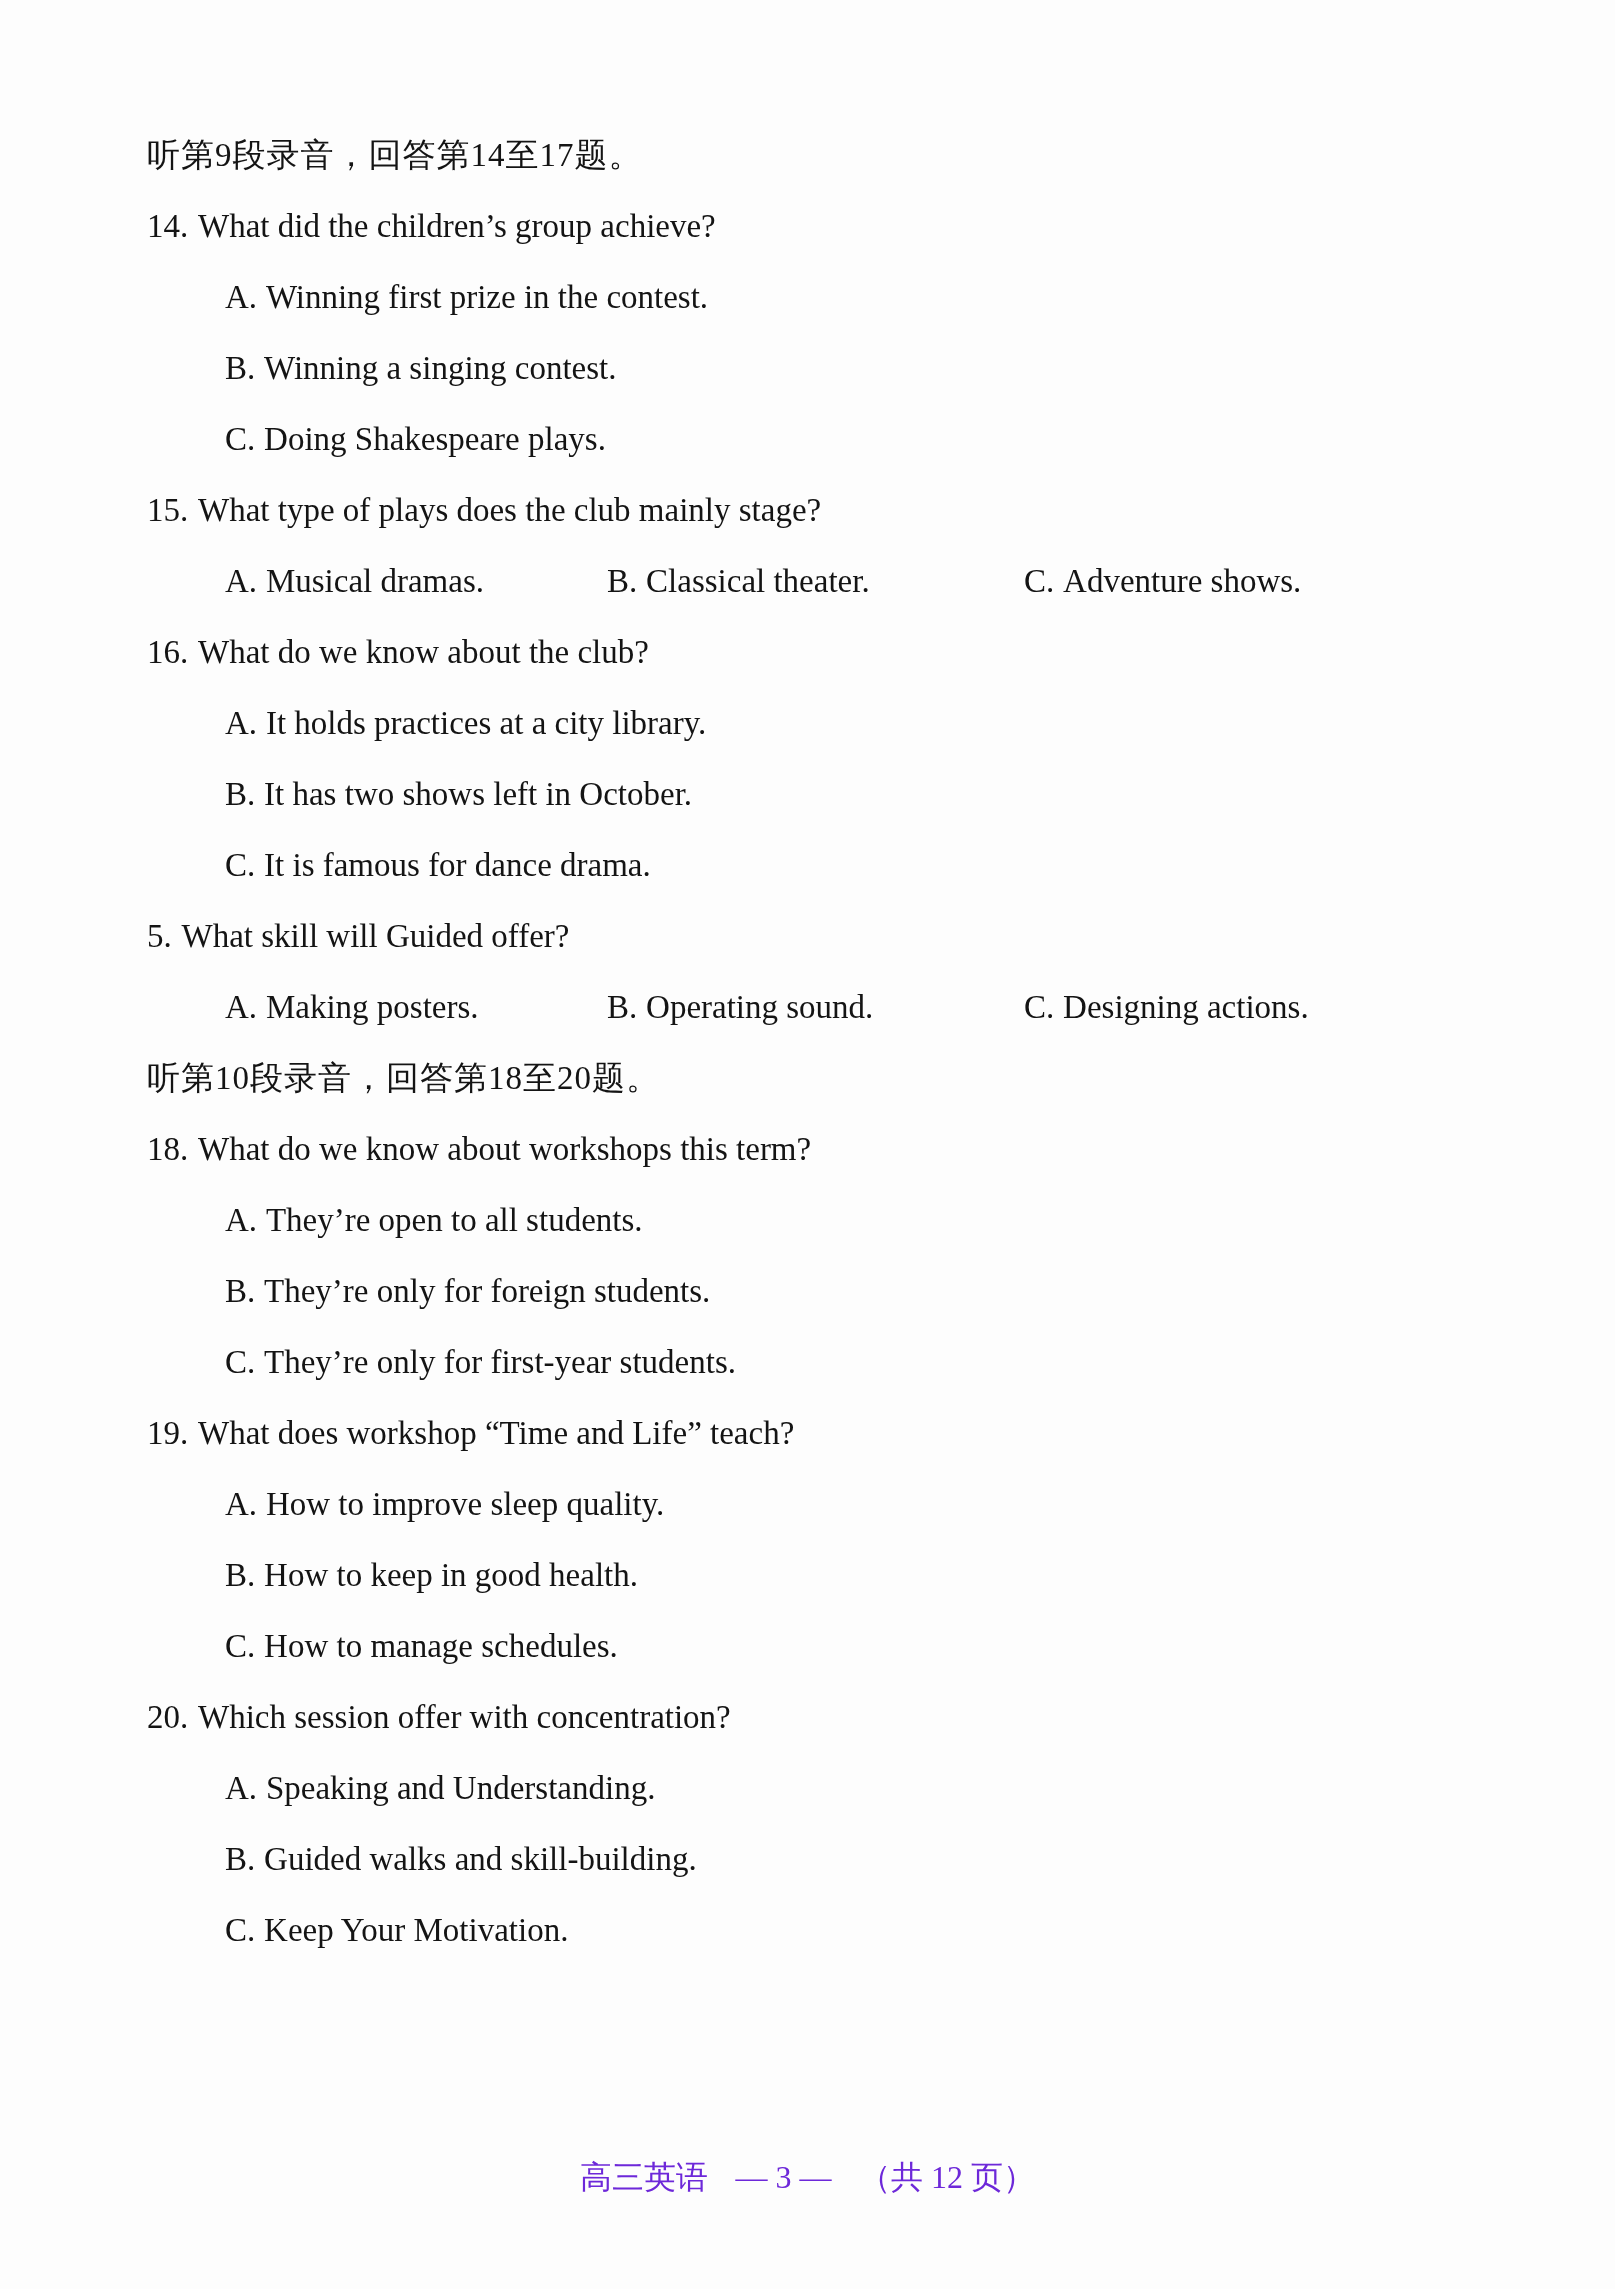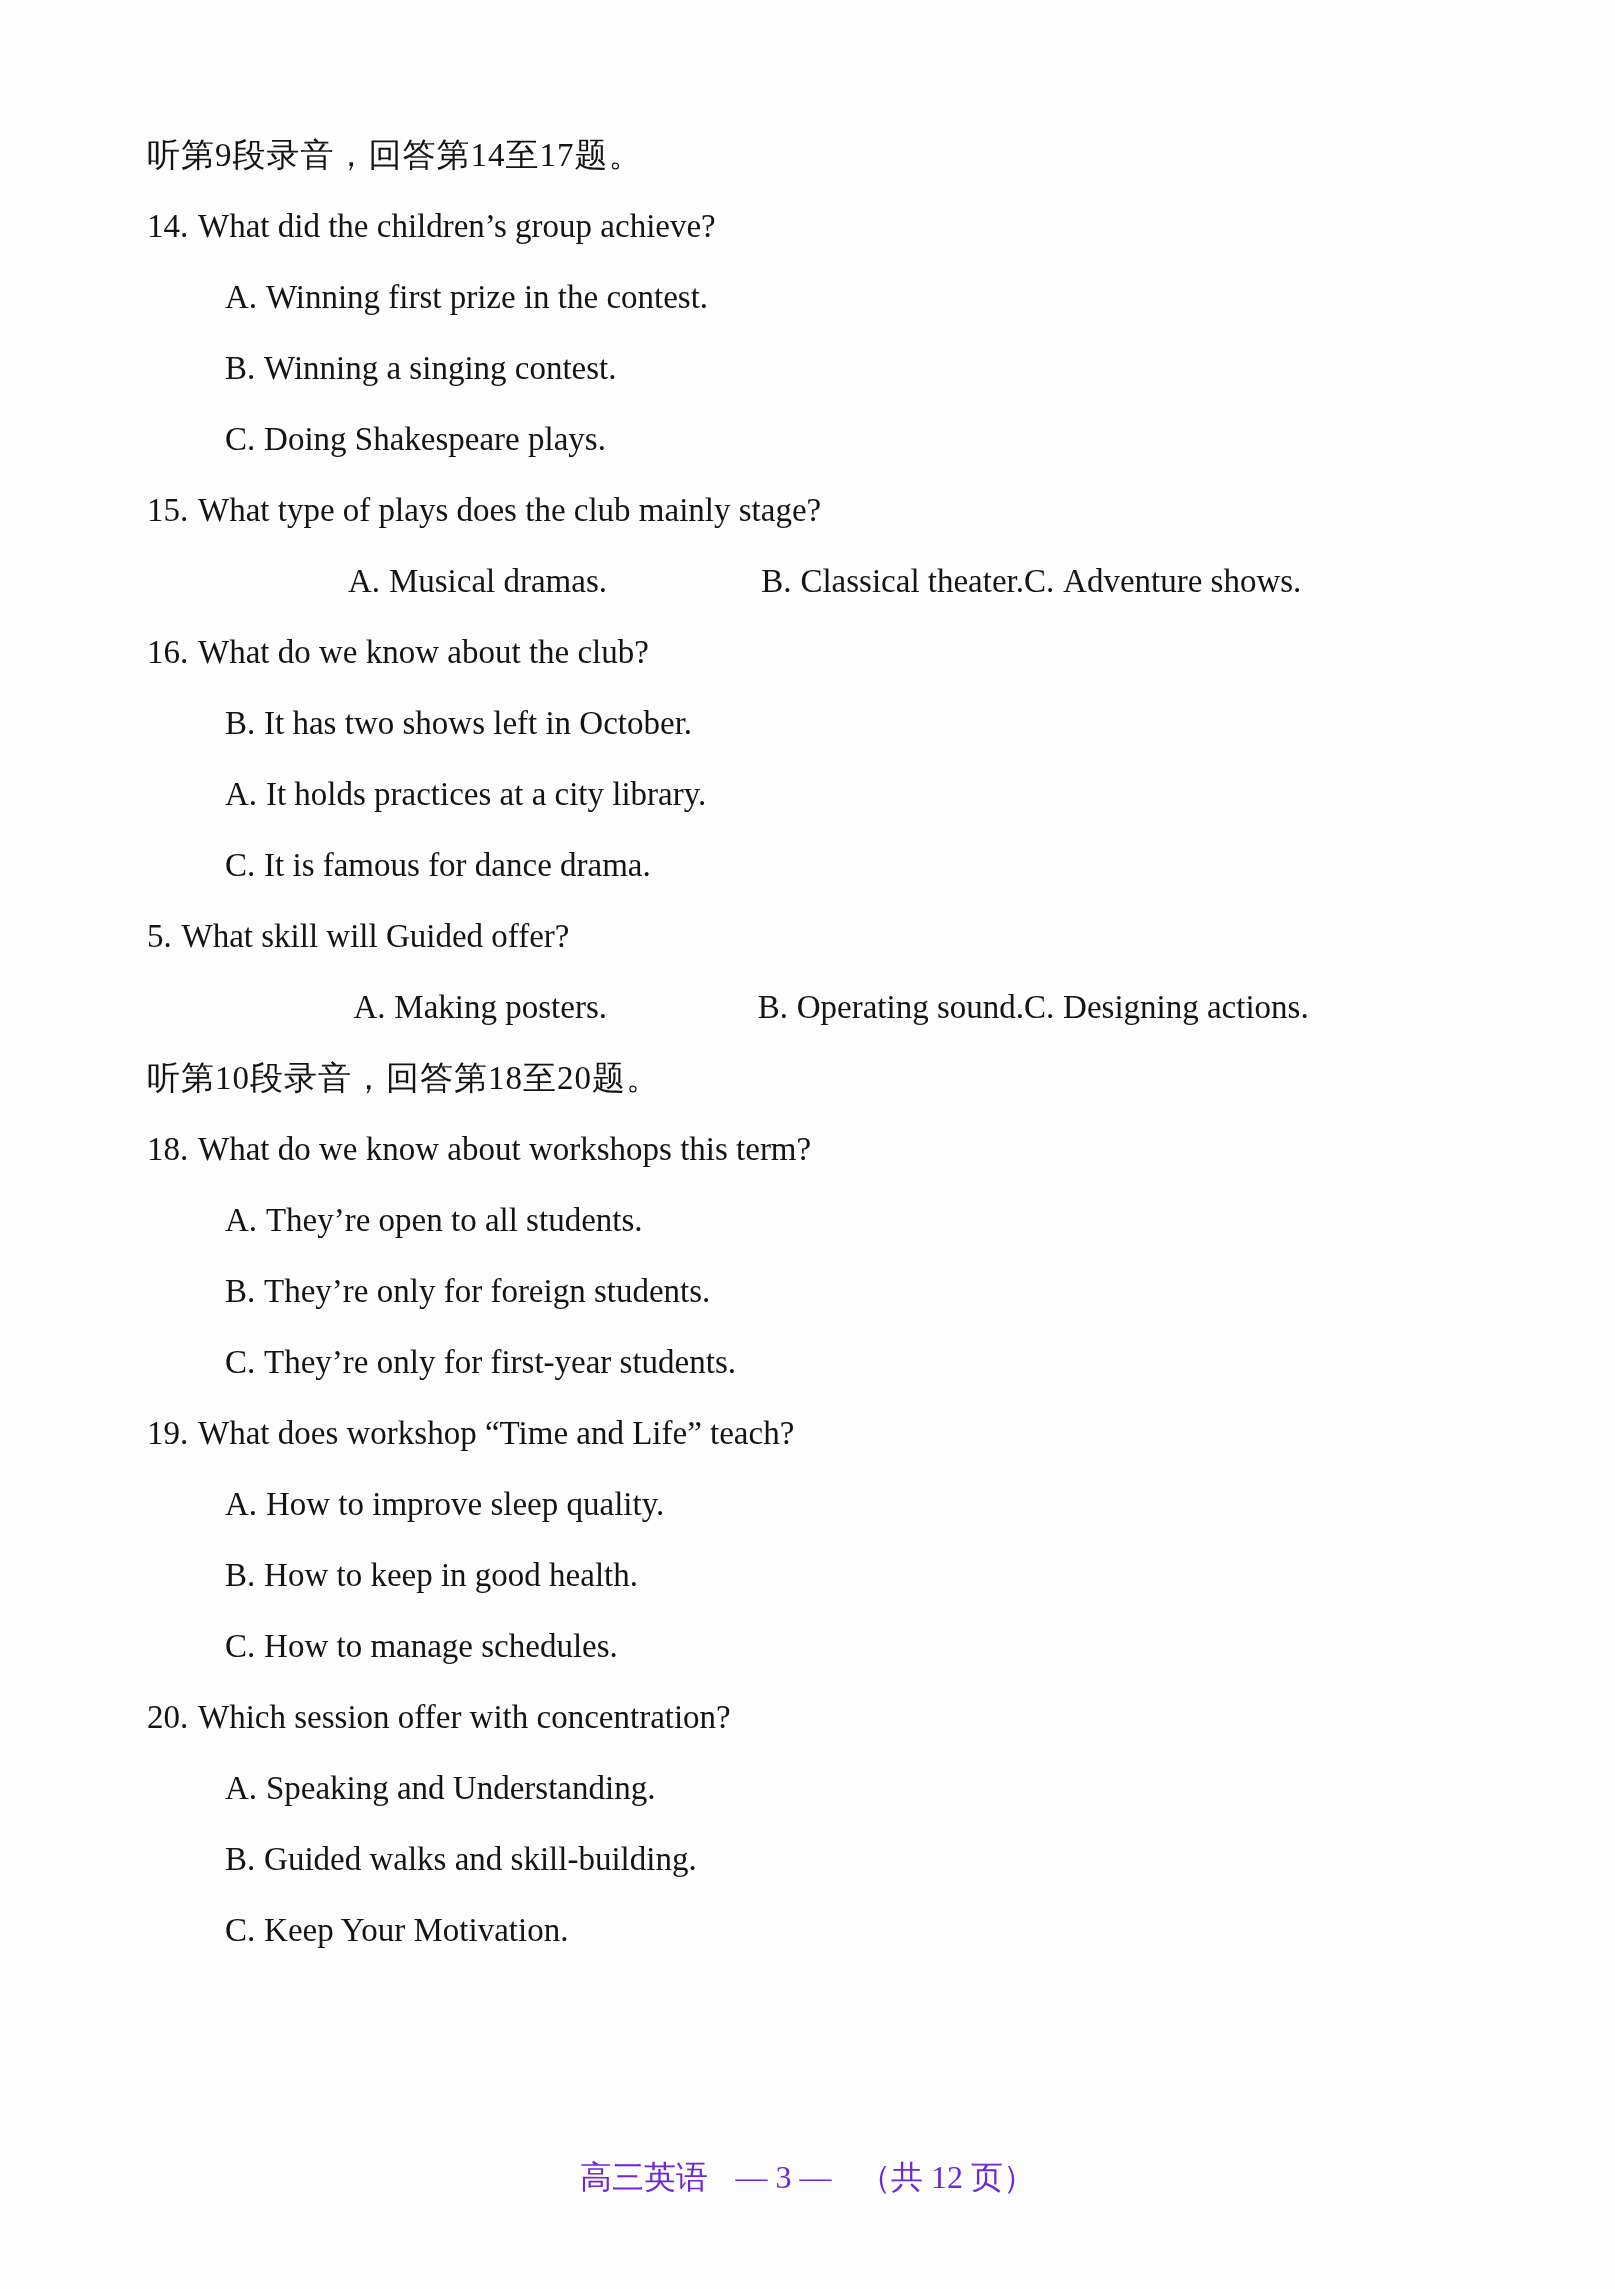--- a/index.html
+++ b/index.html
@@ -33,21 +33,20 @@
   }
   .q-number {
     margin-right: 9.8px;
   }
   .opt-indent {
     margin-left: 78px;
   }
   .options-row {
     display: flex;
     margin-left: 78px;
-    text-align: right;
   }
   .options-row .cell-a { width: 382px; }
   .options-row .cell-b { width: 417px; }
   .opt-label {
     margin-right: 8.8px;
   }
   .footer {
     position: absolute;
     top: 2158px;
     left: 0;
@@ -74,22 +73,22 @@
     <div class="line opt-indent"><span class="opt-label">C.</span><span>Doing Shakespeare plays.</span></div>
 
     <div class="line"><span class="q-number">15.</span><span>What type of plays does the club mainly stage?</span></div>
     <div class="line options-row">
       <span class="cell-a"><span class="opt-label">A.</span><span>Musical dramas.</span></span>
       <span class="cell-b"><span class="opt-label">B.</span><span>Classical theater.</span></span>
       <span class="cell-c"><span class="opt-label">C.</span><span>Adventure shows.</span></span>
     </div>
 
     <div class="line"><span class="q-number">16.</span><span>What do we know about the club?</span></div>
+    <div class="line opt-indent"><span class="opt-label">A.</span><span>It holds practices at a city library.</span></div>
     <div class="line opt-indent"><span class="opt-label">B.</span><span>It has two shows left in October.</span></div>
-    <div class="line opt-indent"><span class="opt-label">A.</span><span>It holds practices at a city library.</span></div>
     <div class="line opt-indent"><span class="opt-label">C.</span><span>It is famous for dance drama.</span></div>
 
     <div class="line"><span class="q-number">5.</span><span>What skill will Guided offer?</span></div>
     <div class="line options-row">
       <span class="cell-a"><span class="opt-label">A.</span><span>Making posters.</span></span>
       <span class="cell-b"><span class="opt-label">B.</span><span>Operating sound.</span></span>
       <span class="cell-c"><span class="opt-label">C.</span><span>Designing actions.</span></span>
     </div>
 
     <div class="line cn-header">听第10段录音，回答第18至20题。</div>

